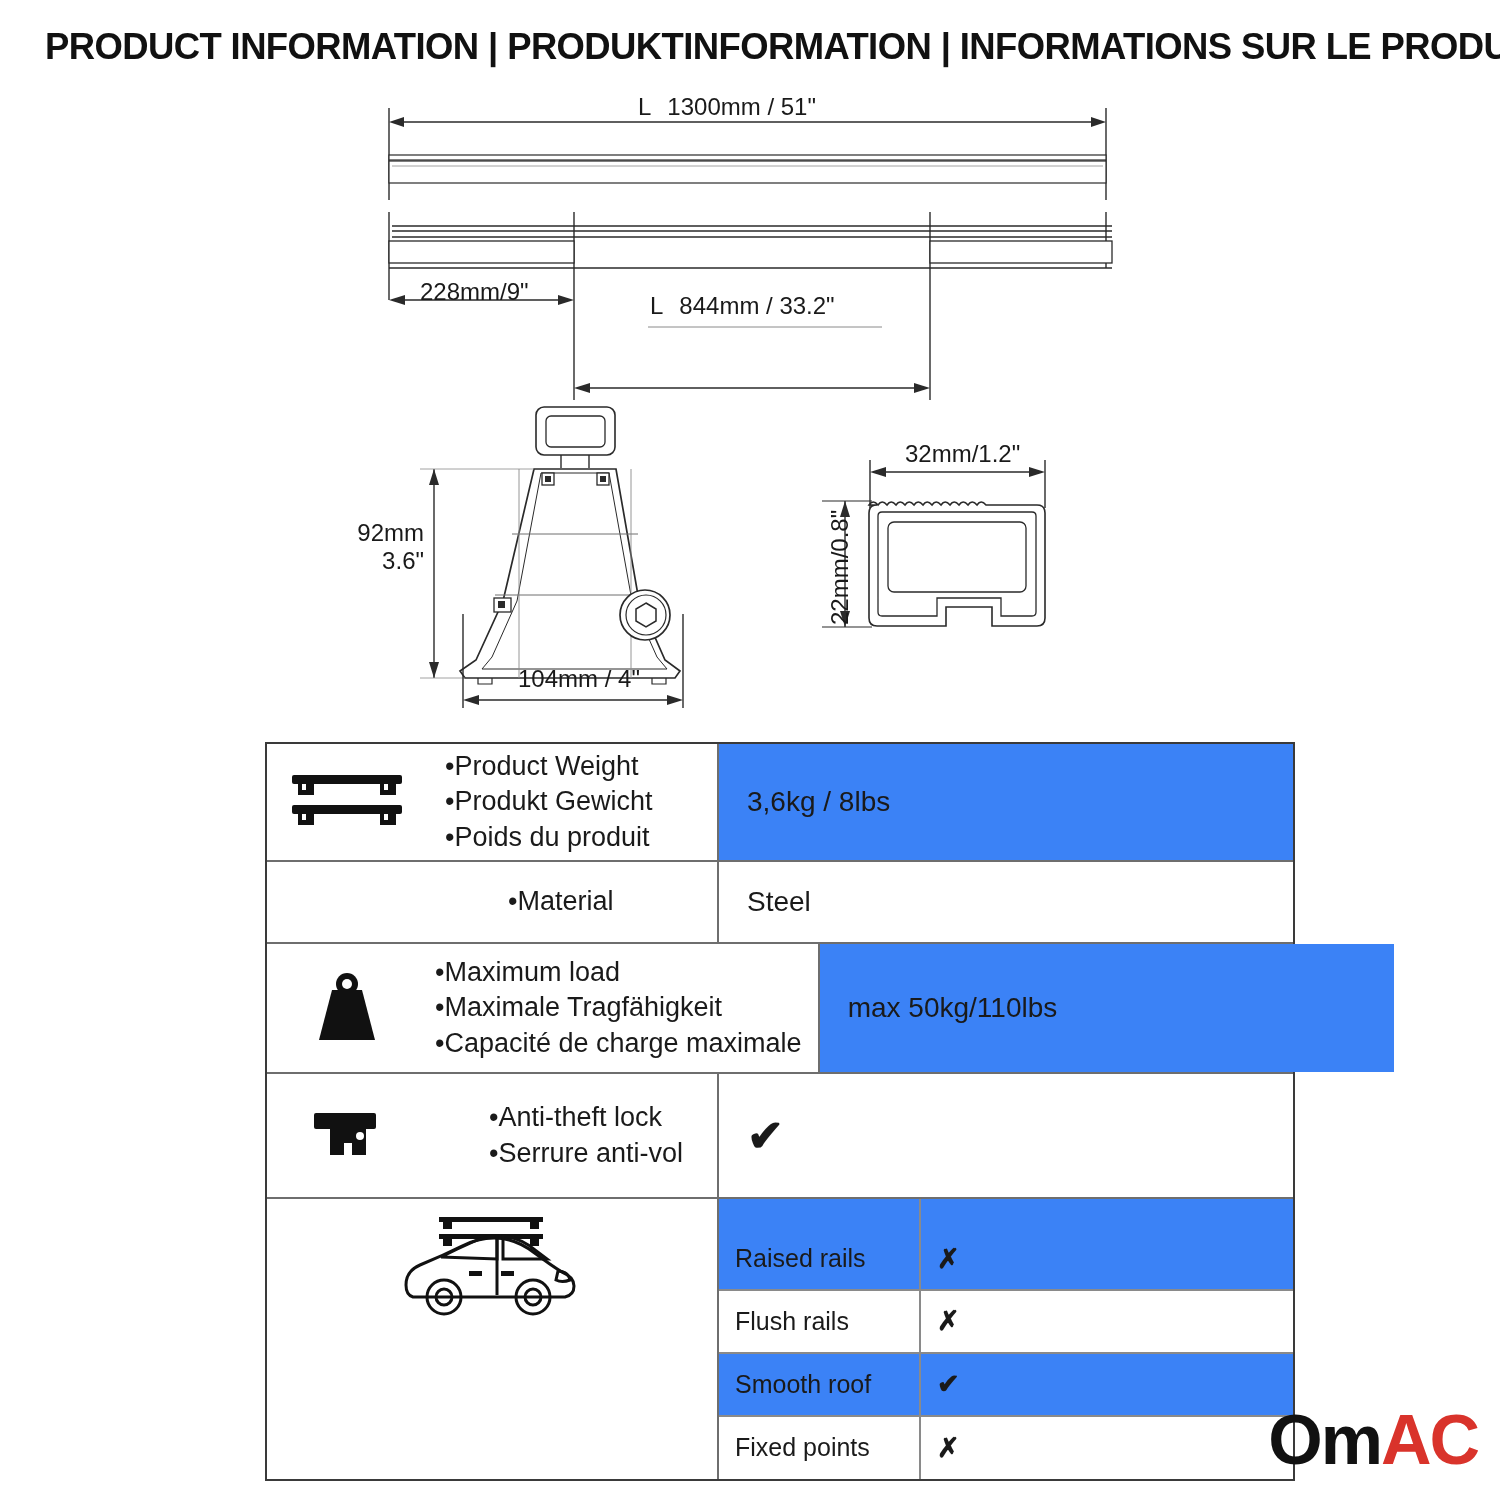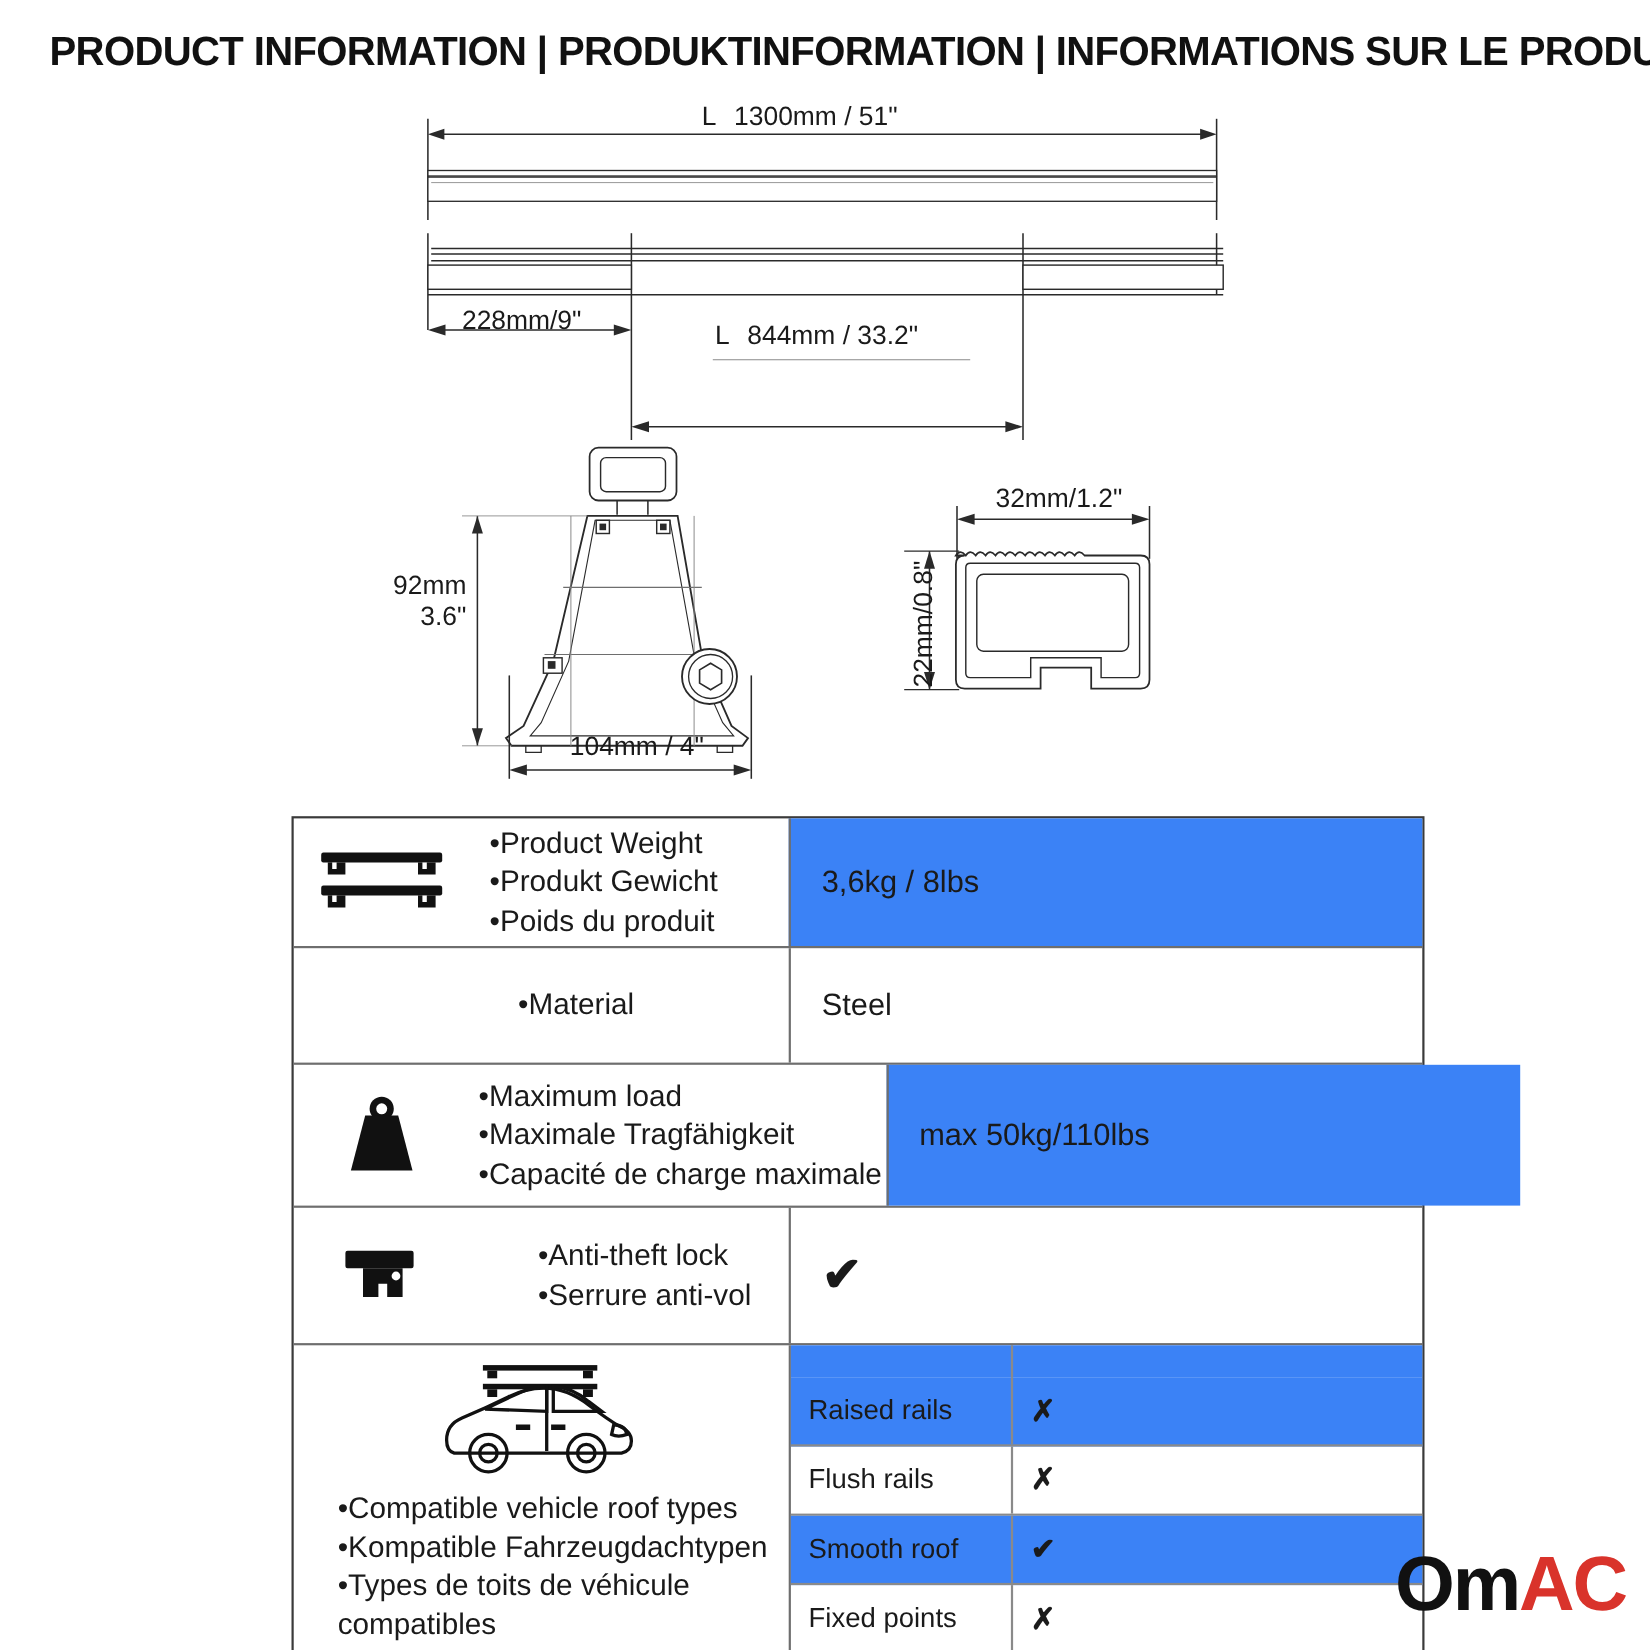--- a/index.html
+++ b/index.html
@@ -72,38 +72,38 @@
   .scell-icon{
     width:160px;
     flex:0 0 160px;
     display:flex;align-items:center;justify-content:center;
     box-sizing:border-box;
   }
   .scell-label{
     flex:1 1 auto;
     display:flex;align-items:center;
     box-sizing:border-box;
-    padding-right:4px;
+    padding-right:16px;
   }
   .scell-value{
     width:576px;
     flex:0 0 576px;
     border-left:2px solid #6e6e6e;
     box-sizing:border-box;
     display:flex;align-items:center;
     padding-left:28px;
     font-size:28px;
   }
   .shade{background:#3b82f6;}
   .lines{font-size:27px;line-height:1.30;color:#1a1a1a;}
   .lines div{white-space:nowrap;}
 
   
   .r-weight{height:118px;}
-  .r-material{height:106px;}
+  .r-material{height:82px;gap:37px;}
   .r-load{height:130px;}
   .r-lock{height:125px;}
   .r-compat{height:280px;}
 
   .r-material .scell-label{padding-left:44px;}
   .r-weight .scell-label{padding-left:18px;}
   .r-load .scell-label{padding-left:8px;}
   .r-lock .scell-label{padding-left:62px;}
 
   .tick{font-size:44px;line-height:1;font-weight:bold;}
@@ -400,26 +400,20 @@
               <circle cx="136" cy="88" r="17"></circle>
               <circle cx="136" cy="88" r="8"></circle>
 
               <rect x="72" y="62" width="13" height="5" fill="#111111" stroke="none"></rect>
               <rect x="104" y="62" width="13" height="5" fill="#111111" stroke="none"></rect>
 
               <path d="M161,62 q11,1 12,9 q-8,3 -14,0 Z"></path>
             </g>
           </svg>
         </div>
-        <div class="lines">
-          <div>•Compatible vehicle roof types</div>
-          <div>•Kompatible Fahrzeugdachtypen</div>
-          <div>•Types de toits de véhicule</div>
-          <div>compatibles</div>
-        </div>
       </div>
 
       <div class="compat-right">
         <div class="crow cpad-top shade">
           <div class="cname"></div>
           <div class="cval"></div>
         </div>
 
         <div class="crow shade">
           <div class="cname">Raised rails</div>

